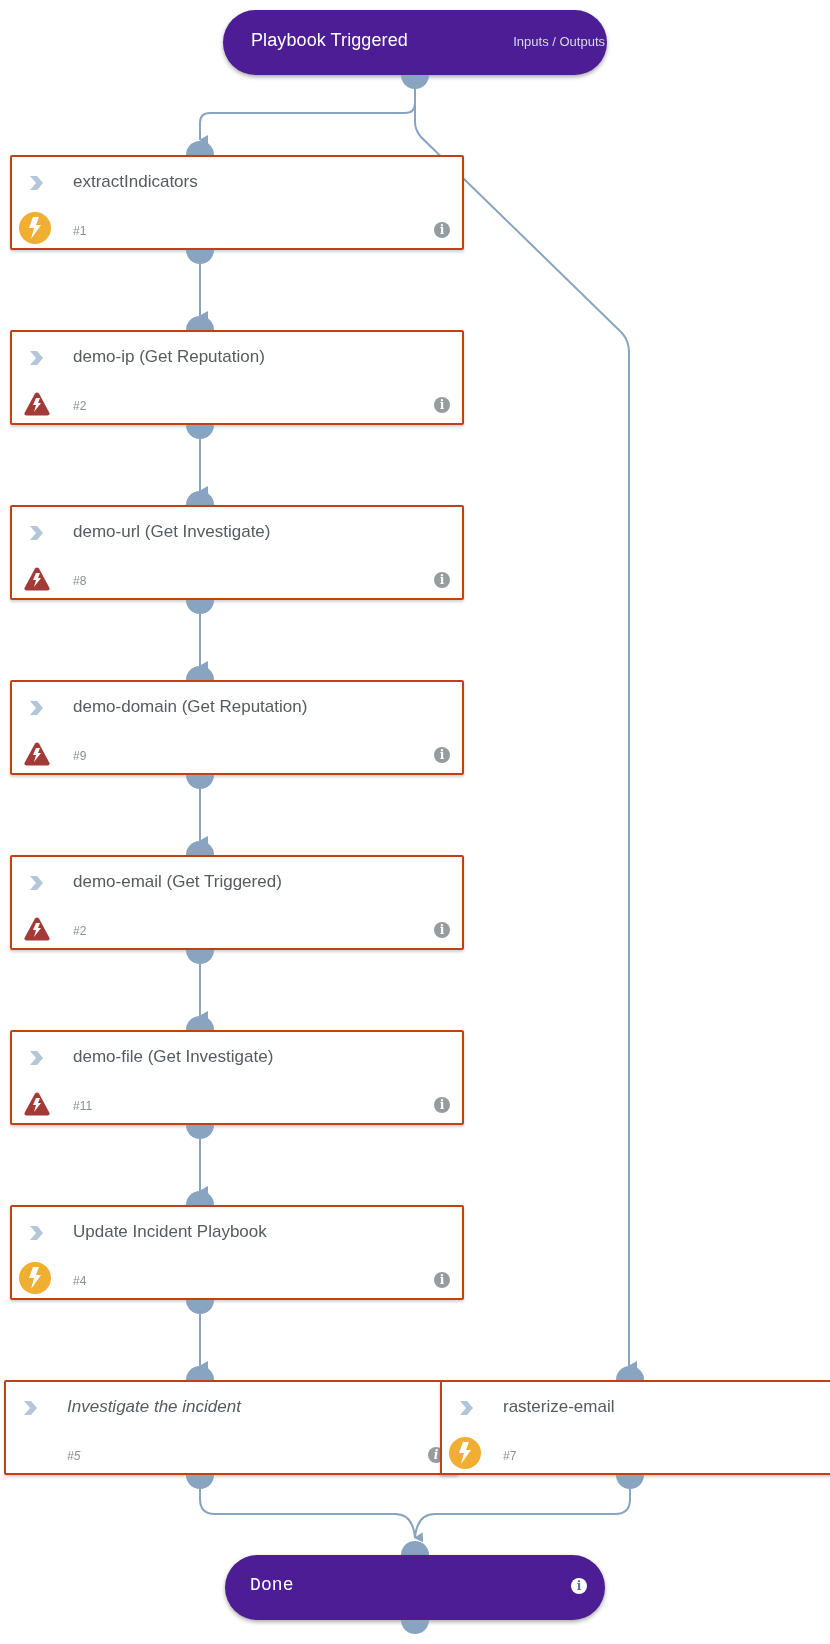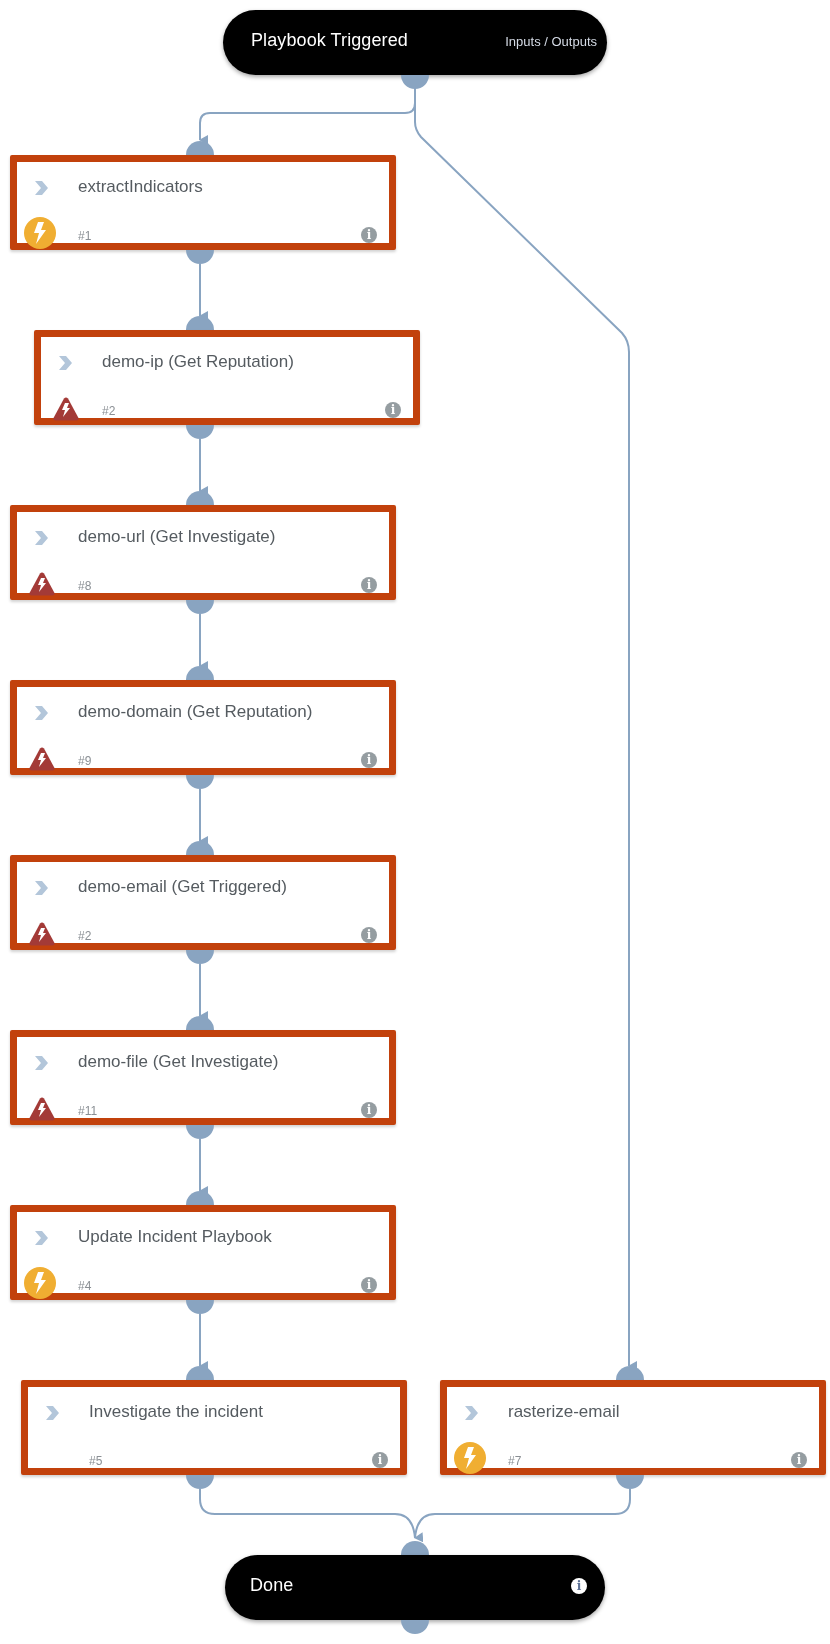--- a/index.html
+++ b/index.html
@@ -1,28 +1,28 @@
 <!DOCTYPE html>
 <html><head>
 <meta charset="utf-8">
 <style>
   html, body { margin:0; padding:0; background:#ffffff; }
   body { width:830px; height:1644px; position:relative; overflow:hidden;
          font-family:"Liberation Sans", "DejaVu Sans", sans-serif; }
   #canvas { position:absolute; left:0; top:0; width:830px; height:1644px; }
   svg.edges { position:absolute; left:0; top:0; width:830px; height:1644px; }
-  .pill { position:absolute; background:#000000; border-radius:33px; height:65px;
+  .pill { position:absolute; background:#4c1d95; border-radius:33px; height:65px;
           box-shadow:0 2px 4px rgba(0,0,0,0.35); color:#fff; box-sizing:border-box; }
   .pill .title { position:absolute; left:28px; top:20px; font-size:18px; letter-spacing:0.1px; }
-  .pill .io { position:absolute; right:10px; top:24px; font-size:13px; color:#d5dbe6; }
+  .pill .io { position:absolute; right:2px; top:24px; font-size:13px; color:#d5dbe6; }
   .pill .pinfo { position:absolute; right:18px; top:23px; width:16px; height:16px; border-radius:50%;
                  background:#fff; color:#5f7397; font-size:12px; font-weight:bold; text-align:center;
                  line-height:16px; font-family:"DejaVu Serif", serif; }
-  .card { position:absolute; width:386px; height:95px; background:#fff; box-sizing:border-box;
-          border:7px solid #c2410c; border-radius:2px; box-shadow:0 2px 3px rgba(0,0,0,0.18); }
+  .card { position:absolute; width:454px; height:95px; background:#fff; box-sizing:border-box;
+          border:2px solid #c2410c; border-radius:2px; box-shadow:0 2px 3px rgba(0,0,0,0.18); }
   .card .chev { position:absolute; left:16px; top:18px; width:16px; height:16px; }
   .card .name { position:absolute; left:61px; top:15px; font-size:17px; color:#555b60; white-space:nowrap; }
   .card .num { position:absolute; left:61px; top:67px; font-size:12px; color:#8a8f94; }
   .card .info { position:absolute; right:12px; top:65px; width:16px; height:16px; border-radius:50%;
                 background:#959da1; color:#fff; font-size:12px; font-weight:bold; text-align:center;
                 line-height:16px; font-family:"DejaVu Serif", serif; }
   .card .bolt { position:absolute; left:7px; top:55px; width:32px; height:32px; border-radius:50%;
                 background:#f0ae32; }
   .card .warn { position:absolute; left:12px; top:60px; width:26px; height:24px; }
   .card .bolt svg { position:absolute; left:8px; top:5px; }
@@ -76,21 +76,21 @@
         <svg width="16" height="22" viewBox="0 0 16 22">
           <path d="M6,0 L12,0 L9,8 L14,8 L4,22 L7,11 L2,11 Z" fill="#fff"></path>
         </svg>
       </div>
     <span class="num">#1</span>
     <span class="info">i</span>
   </div>
   <div class="port bot" style="left:186px; top:250px;"></div>
 
   <div class="port top" style="left:186px; top:316px;"></div>
-  <div class="card" style="left:10px; top:330px;margin-left:24px;">
+  <div class="card" style="left:10px; top:330px;">
     <svg class="chev" viewBox="0 0 16 16">
         <path d="M2,1 L9,1 L15,8 L9,15 L2,15 L8,8 Z" fill="#b3c6da"></path>
       </svg>
     <span class="name">demo-ip (Get Reputation)</span>
     <svg class="warn" viewBox="0 0 26 24">
         <path d="M11,1.5 Q13,-0.5 15,1.5 L25.5,21 Q26,23.5 23.5,23.5 L2.5,23.5 Q0,23.5 0.5,21 Z" fill="#a33a37"></path>
         <path d="M12,6 L16,6 L14,11 L17,11 L10,20 L12,13 L9,13 Z" fill="#fff"></path>
       </svg>
     <span class="num">#2</span>
     <span class="info">i</span>
@@ -167,21 +167,21 @@
         <svg width="16" height="22" viewBox="0 0 16 22">
           <path d="M6,0 L12,0 L9,8 L14,8 L4,22 L7,11 L2,11 Z" fill="#fff"></path>
         </svg>
       </div>
     <span class="num">#4</span>
     <span class="info">i</span>
   </div>
   <div class="port bot" style="left:186px; top:1300px;"></div>
 
   <div class="port top" style="left:186px; top:1366px;"></div>
-  <div class="card" style="left:21px; top:1380px;">
+  <div class="card" style="left:4px; top:1380px;font-style:italic;">
     <svg class="chev" viewBox="0 0 16 16">
         <path d="M2,1 L9,1 L15,8 L9,15 L2,15 L8,8 Z" fill="#b3c6da"></path>
       </svg>
     <span class="name">Investigate the incident</span>
     <span class="num">#5</span>
     <span class="info">i</span>
   </div>
   <div class="port bot" style="left:186px; top:1475px;"></div>
 
   <div class="port top" style="left:616px; top:1366px;"></div>
@@ -195,17 +195,17 @@
           <path d="M6,0 L12,0 L9,8 L14,8 L4,22 L7,11 L2,11 Z" fill="#fff"></path>
         </svg>
       </div>
     <span class="num">#7</span>
     <span class="info">i</span>
   </div>
   <div class="port bot" style="left:616px; top:1475px;"></div>
 
   <div class="port top" style="left:401px; top:1541px;"></div>
   <div class="pill" style="left:225px; top:1555px; width:380px;">
-    <span class="title" style="left:25px;">Done</span>
+    <span class="title" style="left:25px;font-family:Liberation Mono, monospace;">Done</span>
     <span class="pinfo">i</span>
   </div>
   <div class="port bot" style="left:401px; top:1620px;"></div>
 </div>
 
 </body></html>

